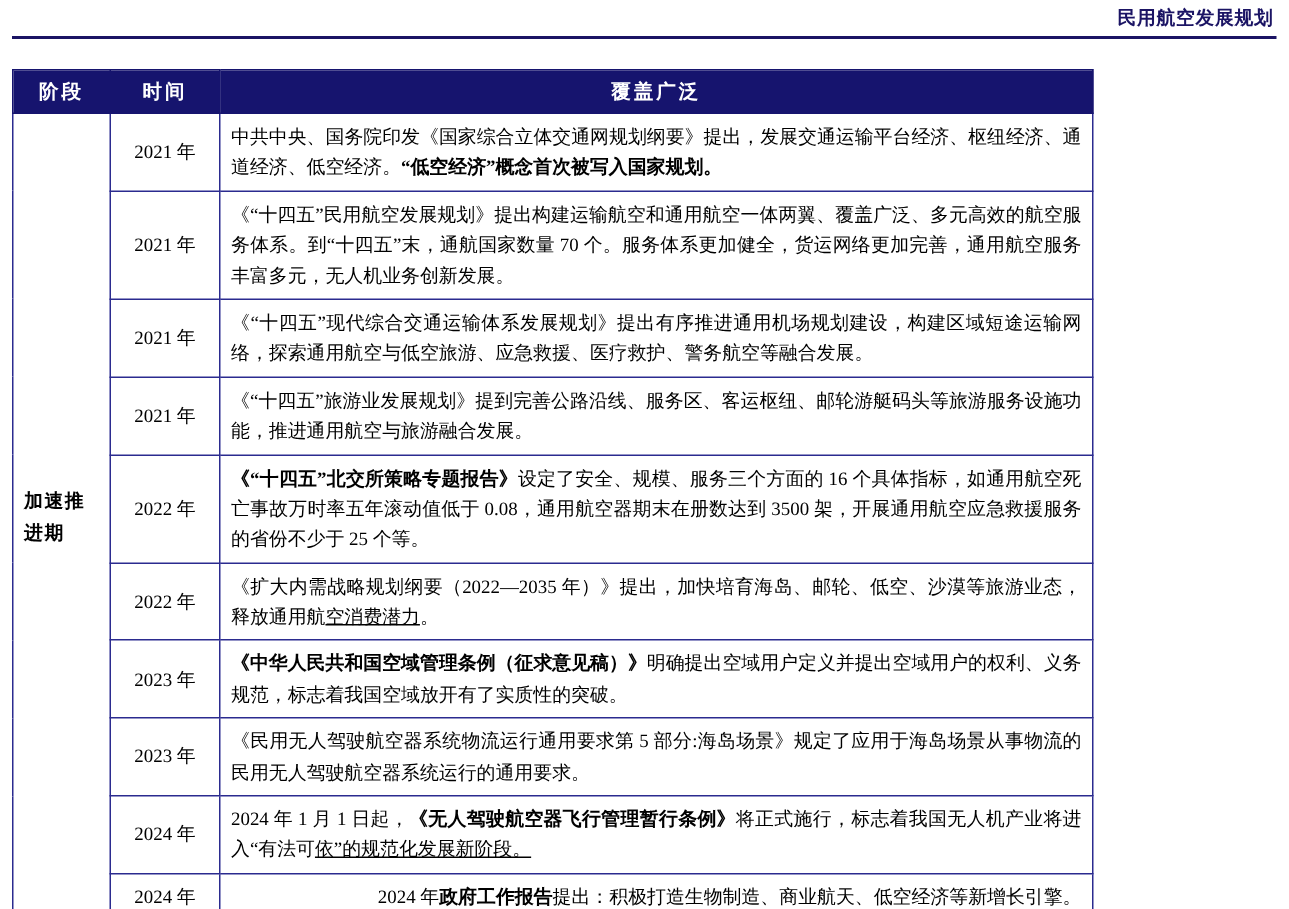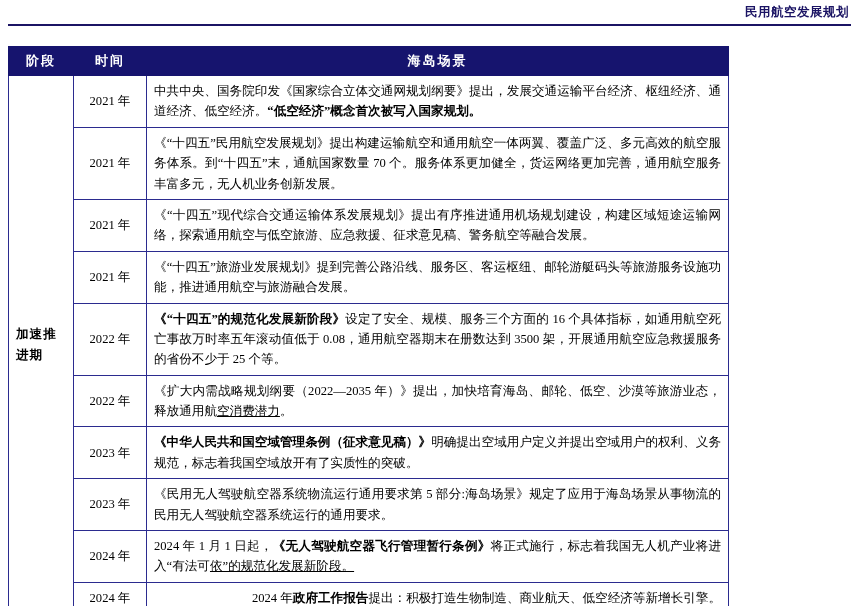--- a/index.html
+++ b/index.html
@@ -87,44 +87,44 @@
 <div class="page">
 
   <div class="header-line">民用航空发展规划</div>
   <div class="rule"></div>
 
   <table class="main">
     <thead>
       <tr>
         <th style="width:60px">阶段</th>
         <th style="width:68px">时间</th>
-        <th>海岛场景</th>
+        <th>覆盖广泛</th>
       </tr>
     </thead>
     <tbody id="tbody">
         <tr>
           <td class="stage" rowspan="10">加速推进期</td>
           <td class="time">2021 年</td>
           <td class="policy">中共中央、国务院印发《国家综合立体交通网规划纲要》提出，发展交通运输平台经济、枢纽经济、通道经济、低空经济。<b>“低空经济”概念首次被写入国家规划。</b></td>
         </tr>
         <tr>
           <td class="time">2021 年</td>
           <td class="policy">《“十四五”民用航空发展规划》提出构建运输航空和通用航空一体两翼、覆盖广泛、多元高效的航空服务体系。到“十四五”末，通航国家数量 70 个。服务体系更加健全，货运网络更加完善，通用航空服务丰富多元，无人机业务创新发展。</td>
         </tr>
         <tr>
           <td class="time">2021 年</td>
-          <td class="policy">《“十四五”现代综合交通运输体系发展规划》提出有序推进通用机场规划建设，构建区域短途运输网络，探索通用航空与低空旅游、应急救援、征求意见稿、警务航空等融合发展。</td>
+          <td class="policy">《“十四五”现代综合交通运输体系发展规划》提出有序推进通用机场规划建设，构建区域短途运输网络，探索通用航空与低空旅游、应急救援、医疗救护、警务航空等融合发展。</td>
         </tr>
         <tr>
           <td class="time">2021 年</td>
           <td class="policy">《“十四五”旅游业发展规划》提到完善公路沿线、服务区、客运枢纽、邮轮游艇码头等旅游服务设施功能，推进通用航空与旅游融合发展。</td>
         </tr>
         <tr>
           <td class="time">2022 年</td>
-          <td class="policy"><b>《“十四五”的规范化发展新阶段》</b>设定了安全、规模、服务三个方面的 16 个具体指标，如通用航空死亡事故万时率五年滚动值低于 0.08，通用航空器期末在册数达到 3500 架，开展通用航空应急救援服务的省份不少于 25 个等。</td>
+          <td class="policy"><b>《“十四五”北交所策略专题报告》</b>设定了安全、规模、服务三个方面的 16 个具体指标，如通用航空死亡事故万时率五年滚动值低于 0.08，通用航空器期末在册数达到 3500 架，开展通用航空应急救援服务的省份不少于 25 个等。</td>
         </tr>
         <tr>
           <td class="time">2022 年</td>
           <td class="policy">《扩大内需战略规划纲要（2022—2035 年）》提出，加快培育海岛、邮轮、低空、沙漠等旅游业态，释放通用航<span class="u">空消费潜力</span>。</td>
         </tr>
         <tr>
           <td class="time">2023 年</td>
           <td class="policy"><b>《中华人民共和国空域管理条例（征求意见稿）》</b>明确提出空域用户定义并提出空域用户的权利、义务规范，标志着我国空域放开有了实质性的突破。</td>
         </tr>
         <tr>

